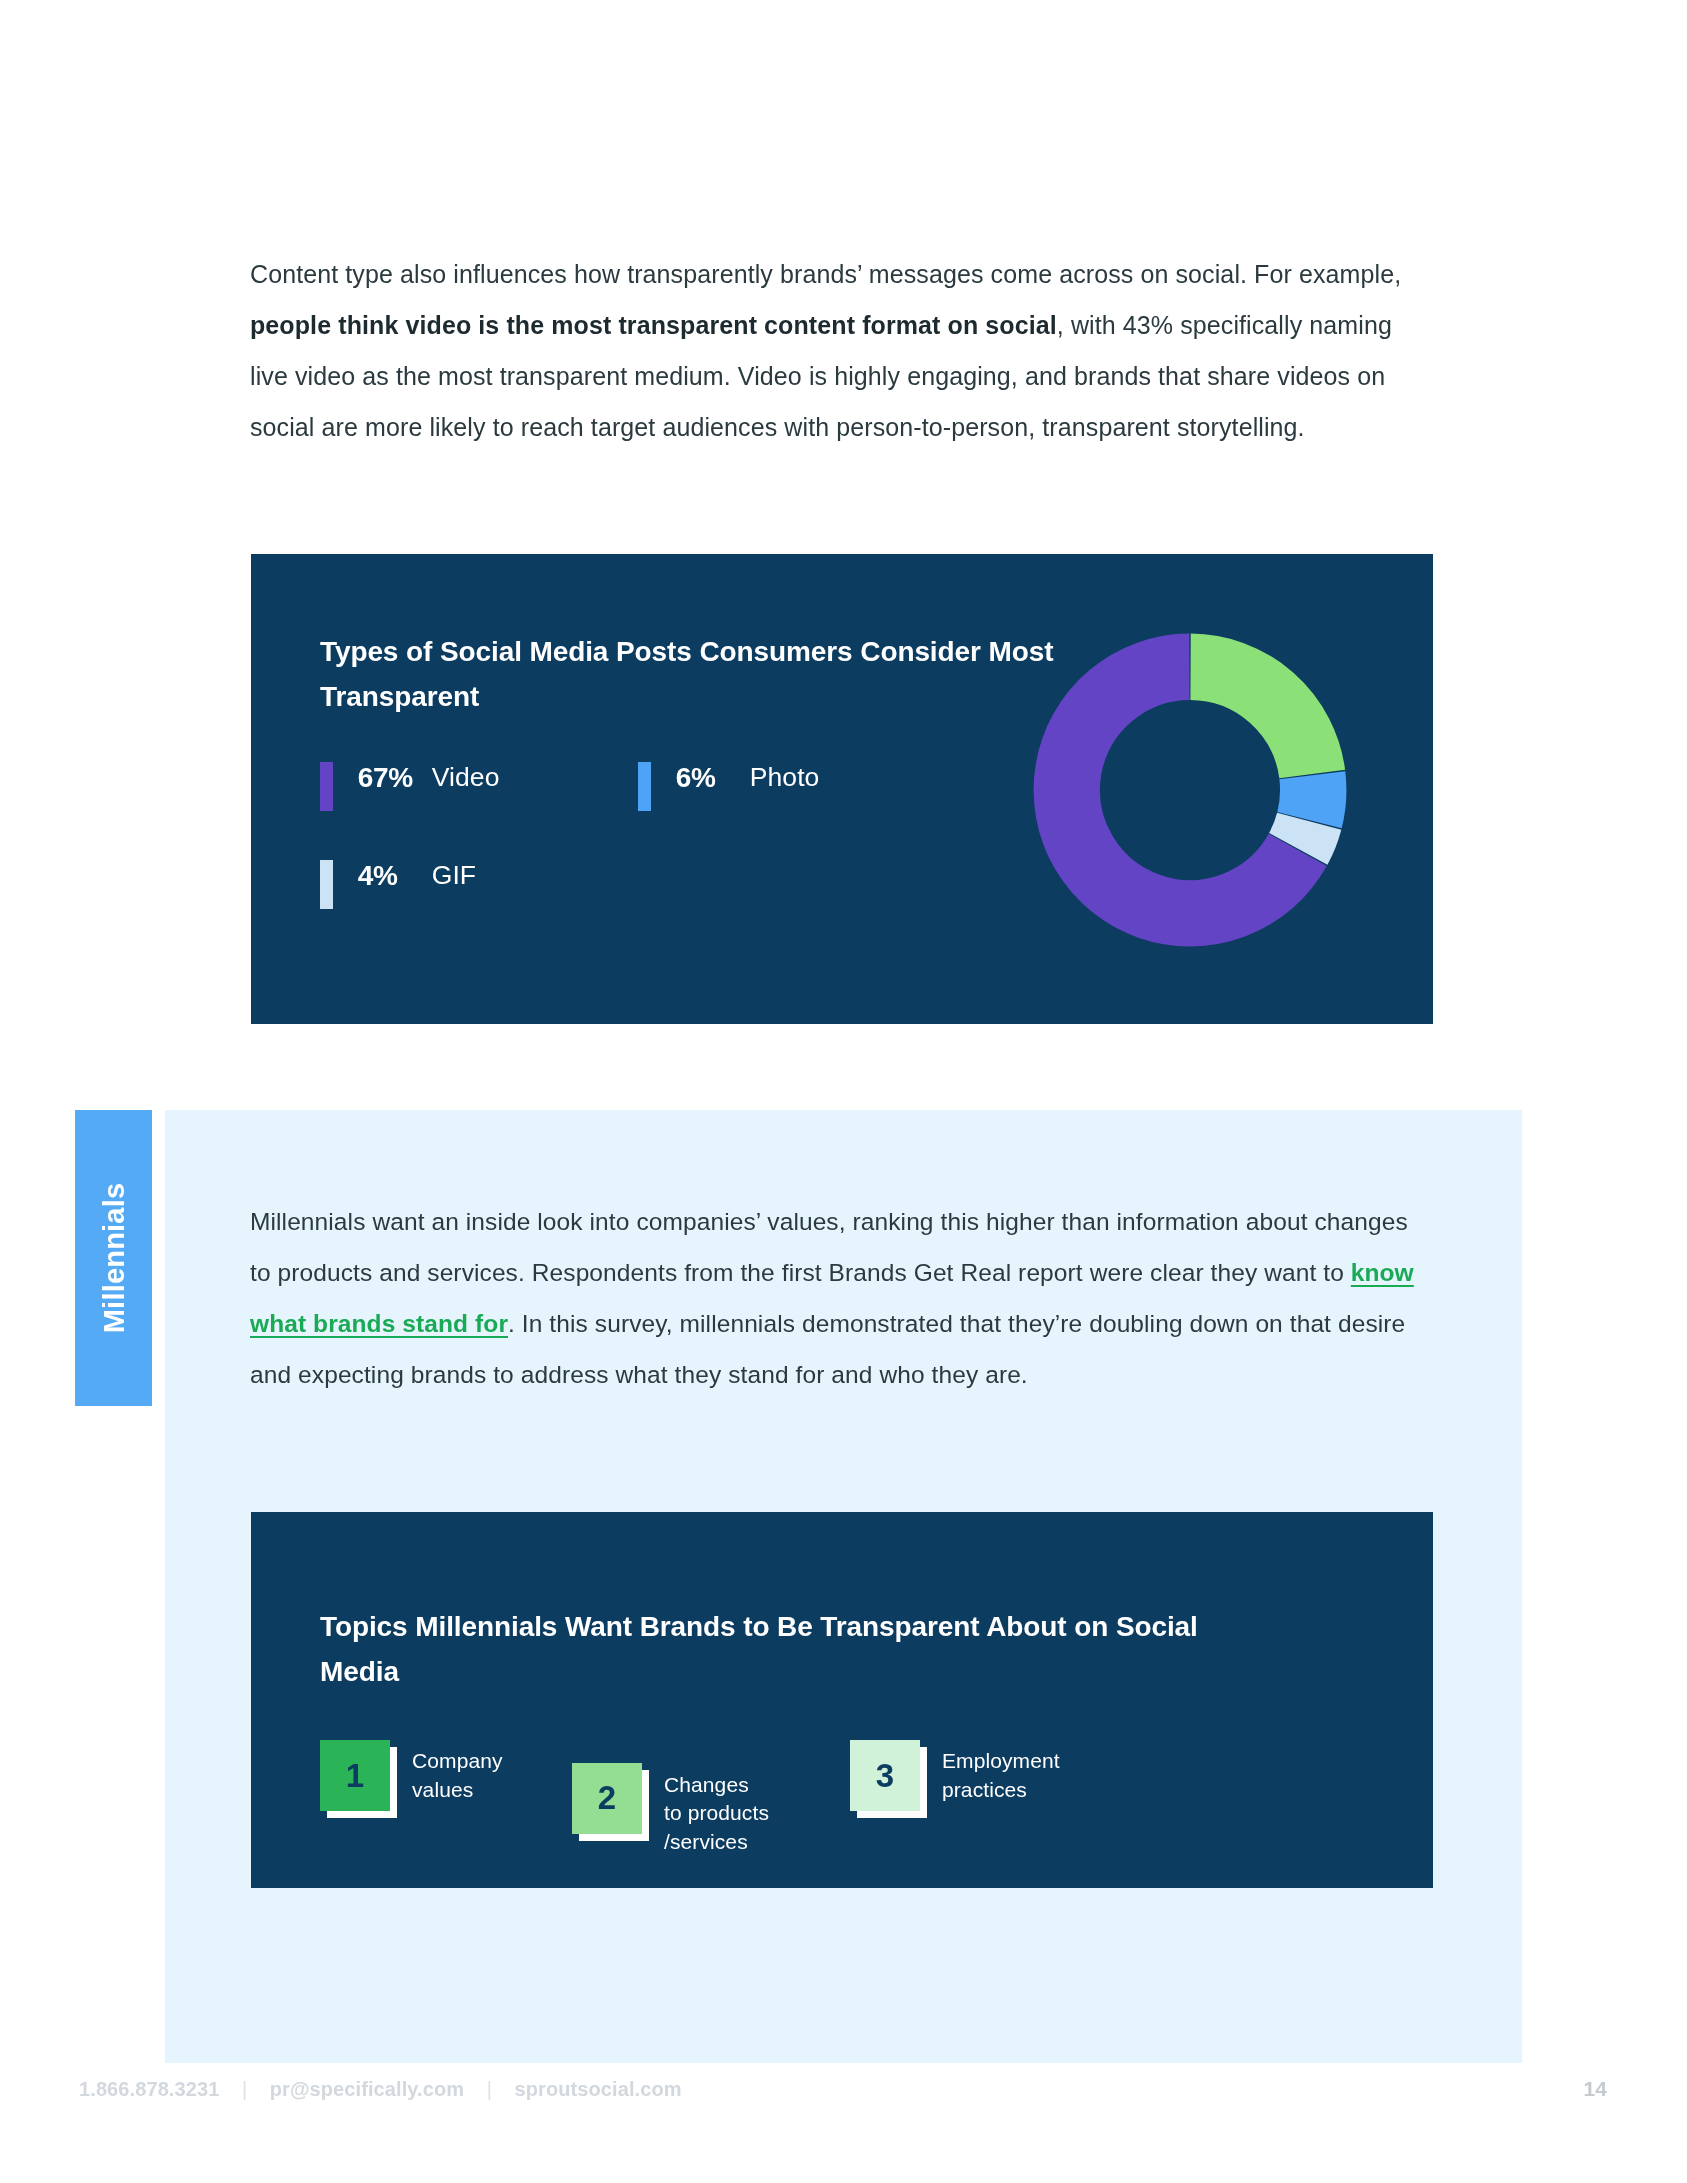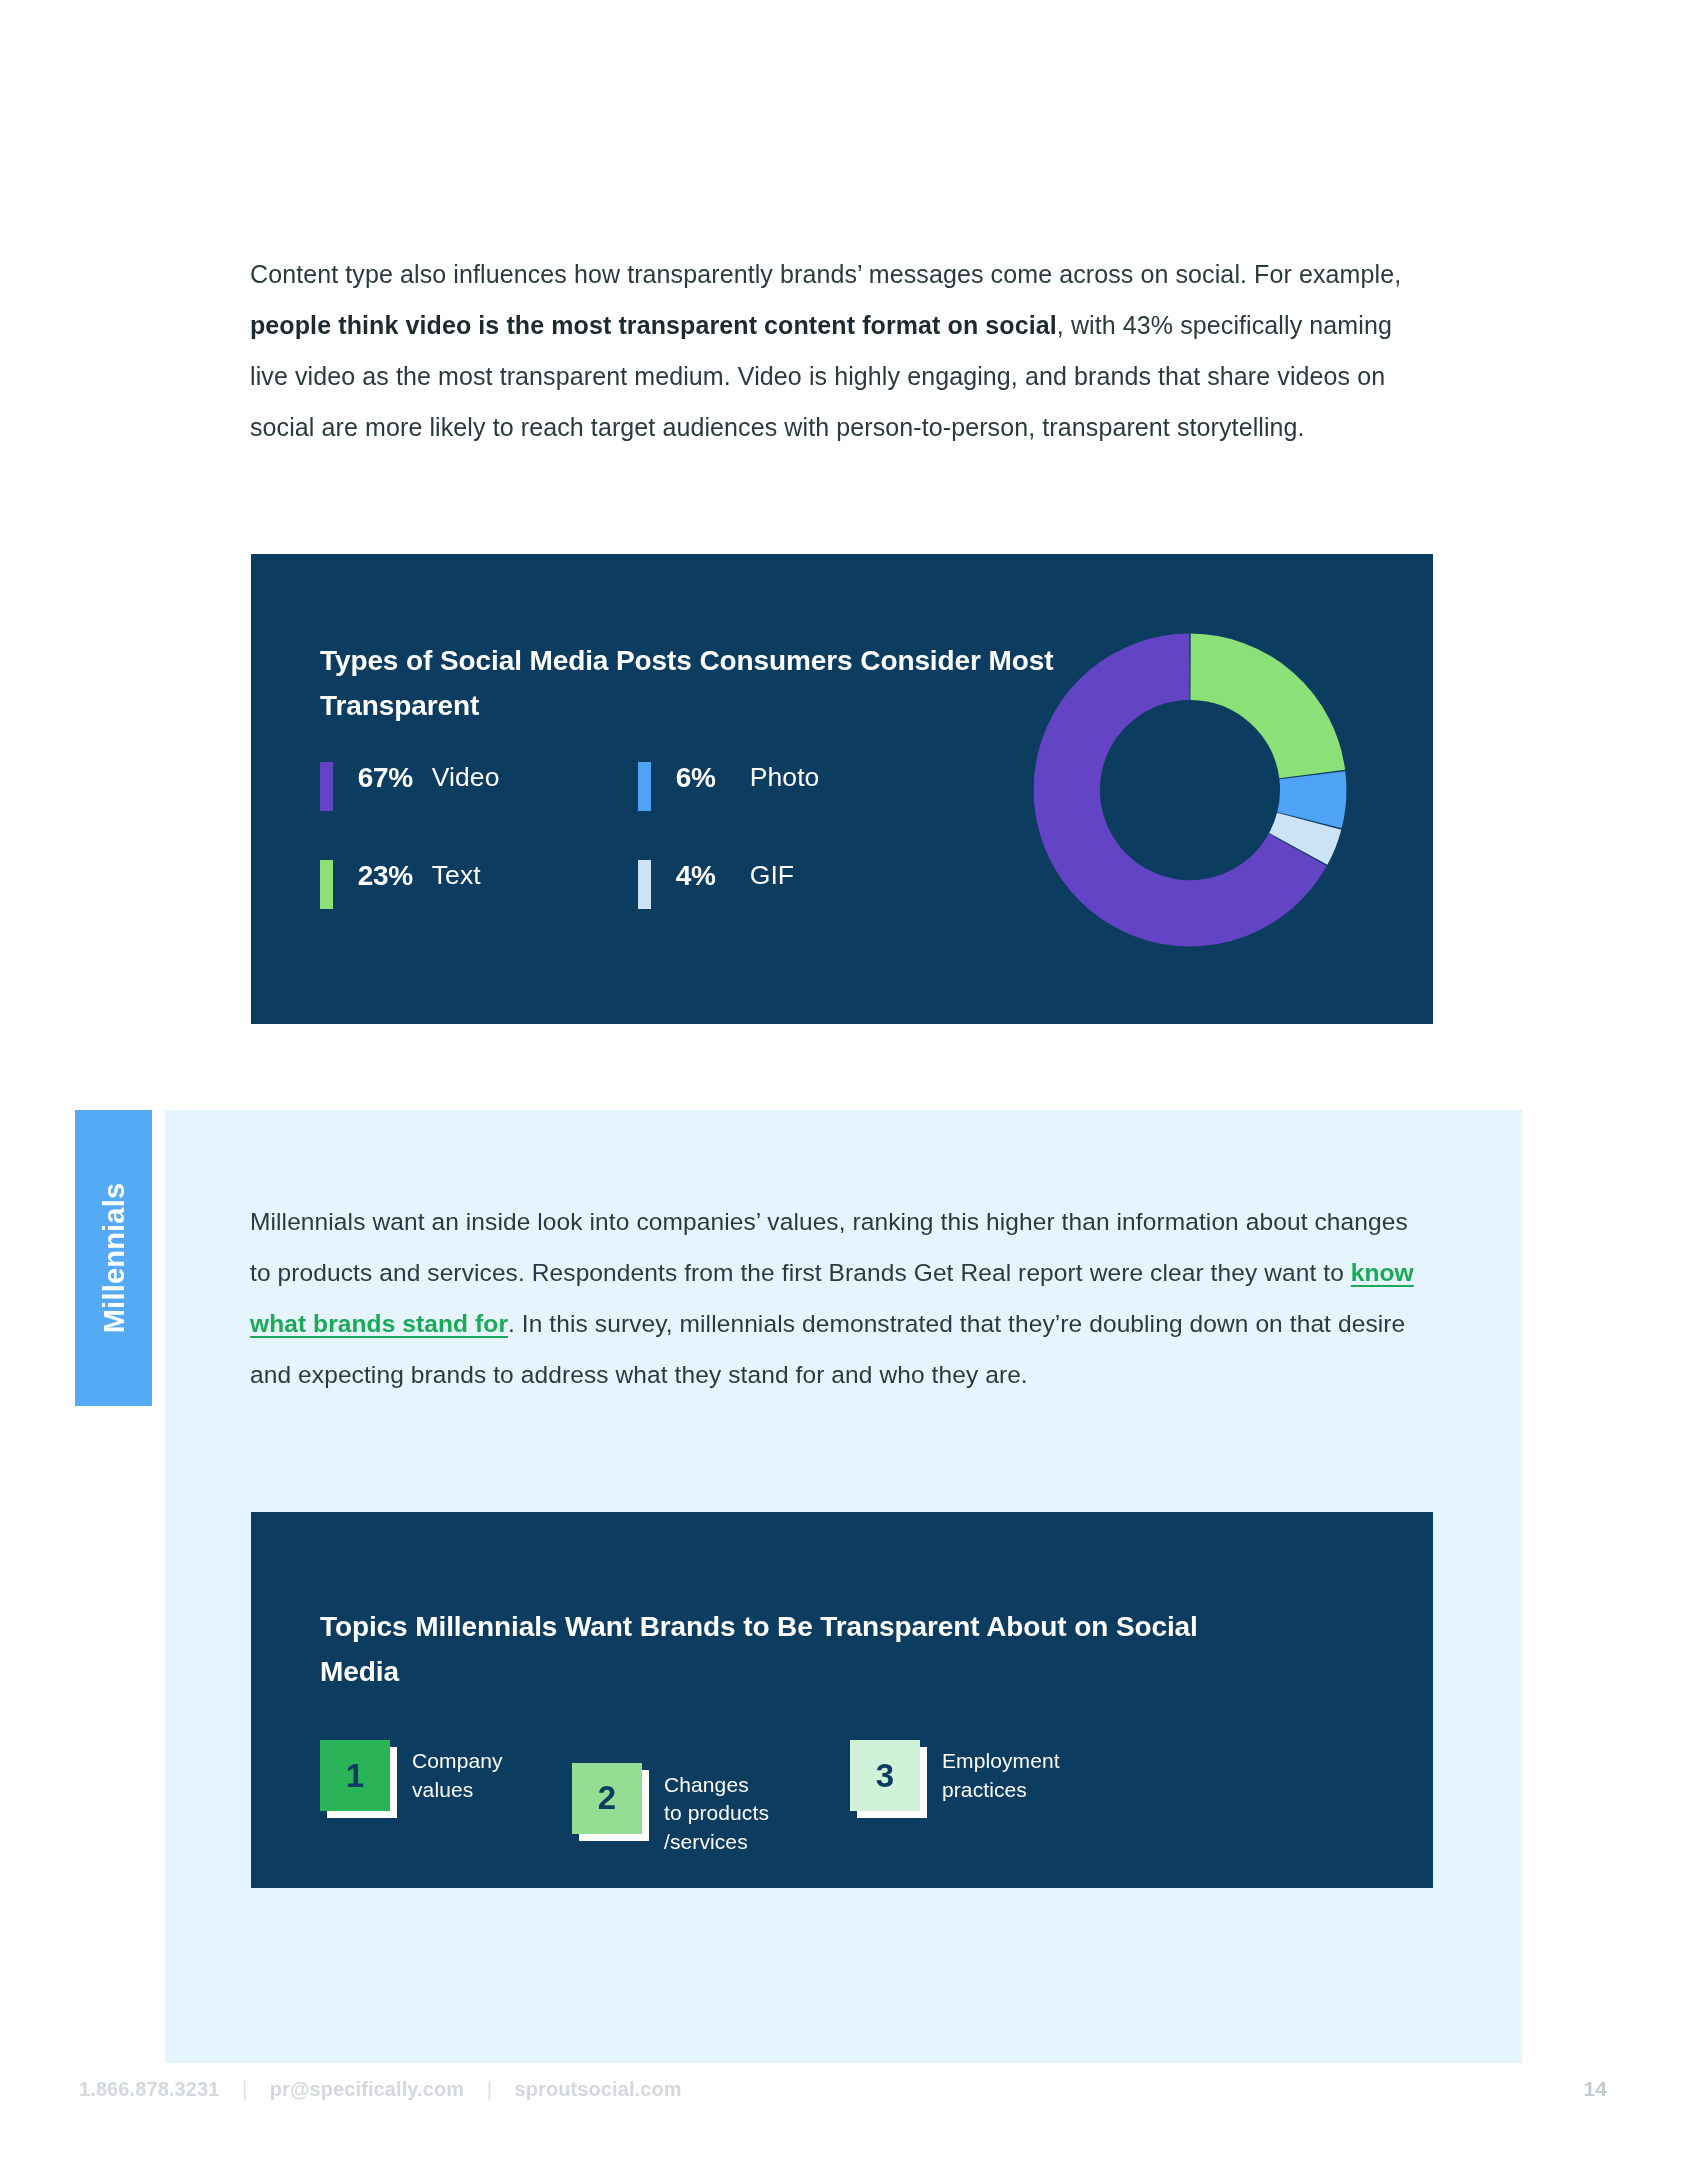--- a/index.html
+++ b/index.html
@@ -42,21 +42,21 @@
   .panel-title {
     position: absolute;
     color: #ffffff;
     font-weight: 700;
     font-size: 28px;
     line-height: 45px;
     letter-spacing: -0.1px;
   }
   #panel-one-title {
     left: 69px;
-    top: 61px;
+    top: 52px;
     width: 761px;
   }
 
   
   .legend {
     position: absolute;
     left: 69px;
     top: 208px;
     width: 595px;
     display: grid;
@@ -247,25 +247,20 @@
   <div class="legend">
     <div class="legend-item">
       <span class="legend-swatch" style="background:#6344c4"></span>
       <span class="legend-pct">67%</span>
       <span class="legend-label">Video</span>
     </div>
     <div class="legend-item">
       <span class="legend-swatch" style="background:#4fa3f7"></span>
       <span class="legend-pct">6%</span>
       <span class="legend-label">Photo</span>
-    </div>
-    <div class="legend-item">
-      <span class="legend-swatch" style="background:#8be077"></span>
-      <span class="legend-pct">23%</span>
-      <span class="legend-label">Text</span>
     </div>
     <div class="legend-item">
       <span class="legend-swatch" style="background:#cbe3f5"></span>
       <span class="legend-pct">4%</span>
       <span class="legend-label">GIF</span>
     </div>
   </div>
 
   <div id="donut-wrap">
     <svg width="316" height="316" viewBox="0 0 100 100">

